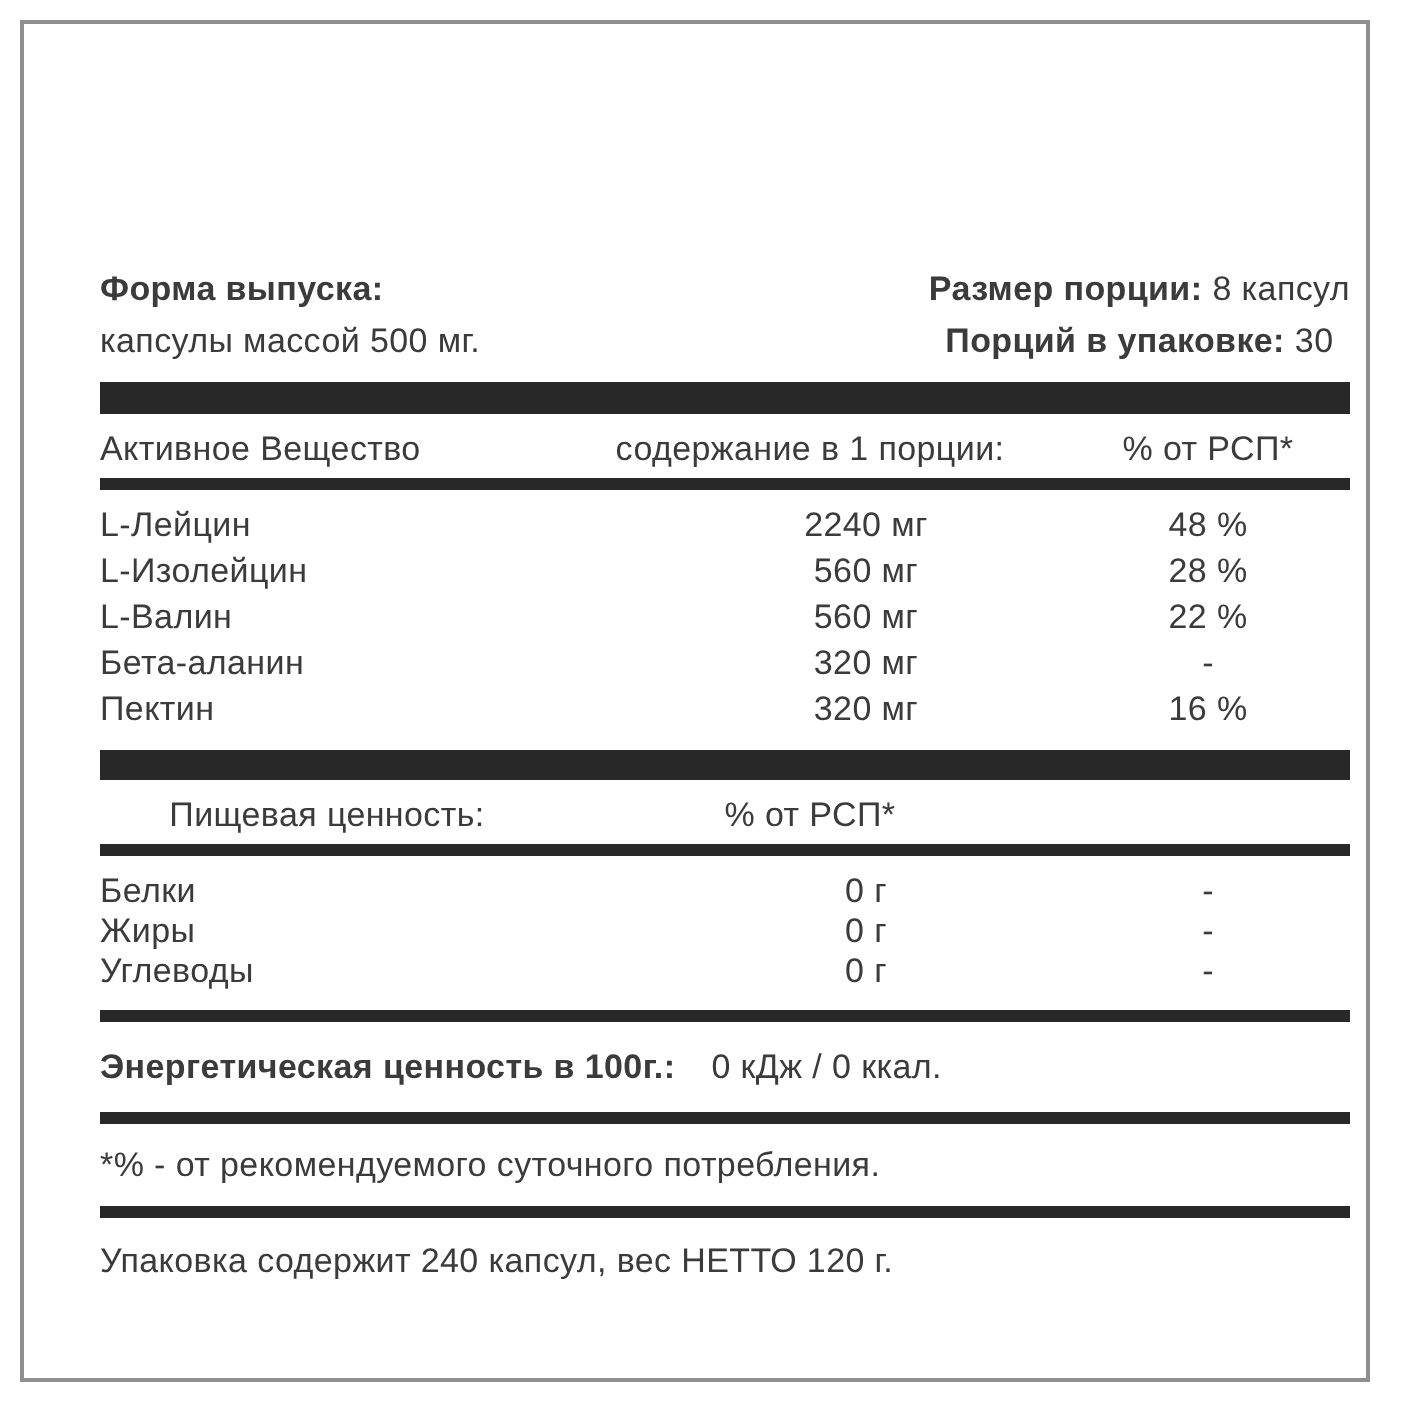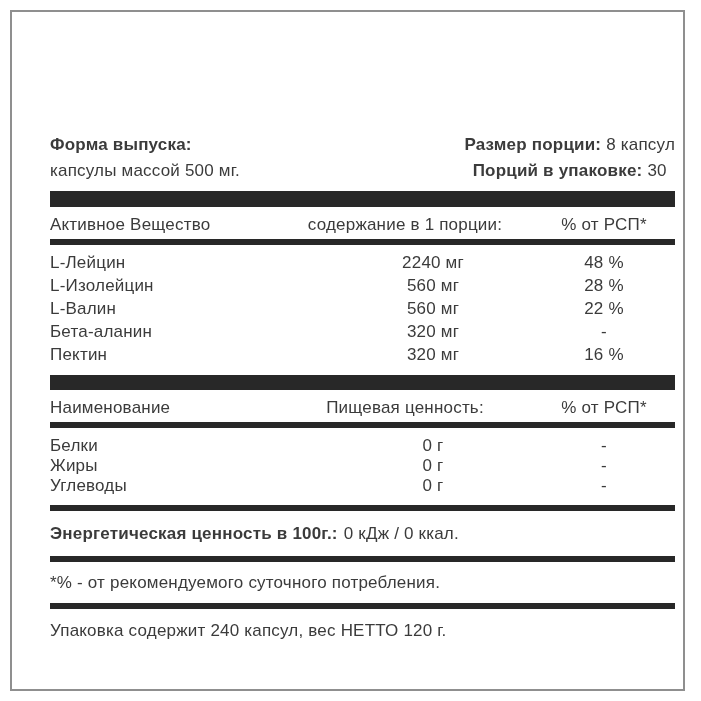--- a/index.html
+++ b/index.html
@@ -59,21 +59,21 @@
   .tbl-body { padding: 6px 0 9px 0; }
   .tbl-body .tbl-row { line-height: 23px; }
   .tbl-body.compact { padding: 8px 0 9px 0; }
   .tbl-body.compact .tbl-row { line-height: 20px; }
   
   .line {
     font-size: 17px;
     letter-spacing: 0.2px;
   }
   .energy { padding: 13px 0 12px 0; }
-  .energy .lbl { margin-right: 6px; }
+  .energy .lbl { margin-right: 18px; }
   .footnote { padding: 11px 0 10px 0; }
   .package { padding: 12px 0 0 0; }
 </style>
 </head>
 <body>
 
 <div class="frame">
   <div class="sheet">
 
     <div class="topinfo">
@@ -124,21 +124,20 @@
       <div class="tbl-row">
         <span>Пектин</span>
         <span class="mid">320 мг</span>
         <span class="rsp">16 %</span>
       </div>
     </div>
 
     <div class="bar mid"></div>
 
     <div class="tbl-row tbl-header">
-      <span>Наименование</span>
       <span class="mid">Пищевая ценность:</span>
       <span class="rsp">% от РСП*</span>
     </div>
     <div class="rule"></div>
 
     <div class="tbl-body compact">
       <div class="tbl-row">
         <span>Белки</span>
         <span class="mid">0 г</span>
         <span class="rsp">-</span>

